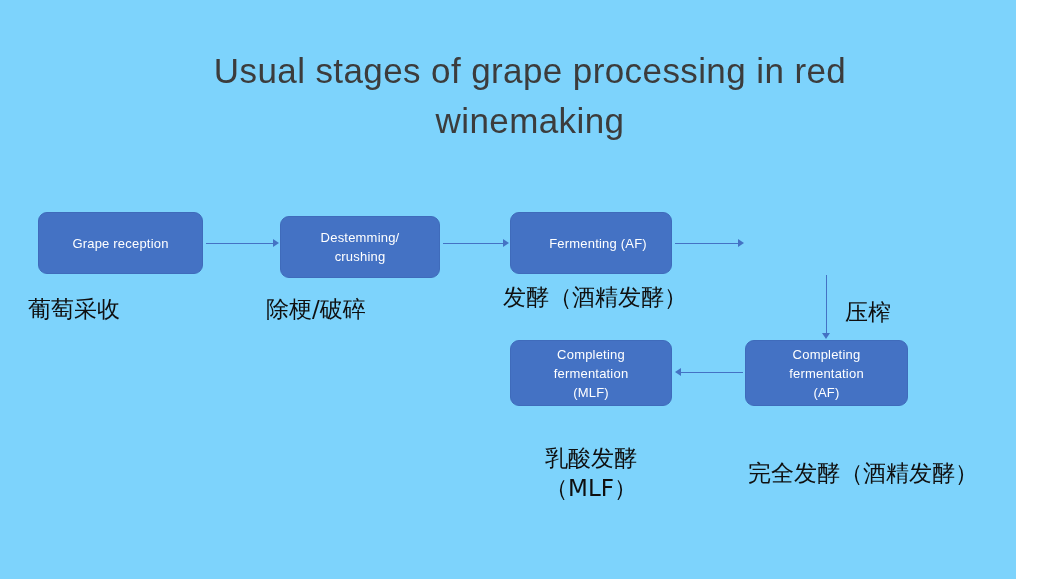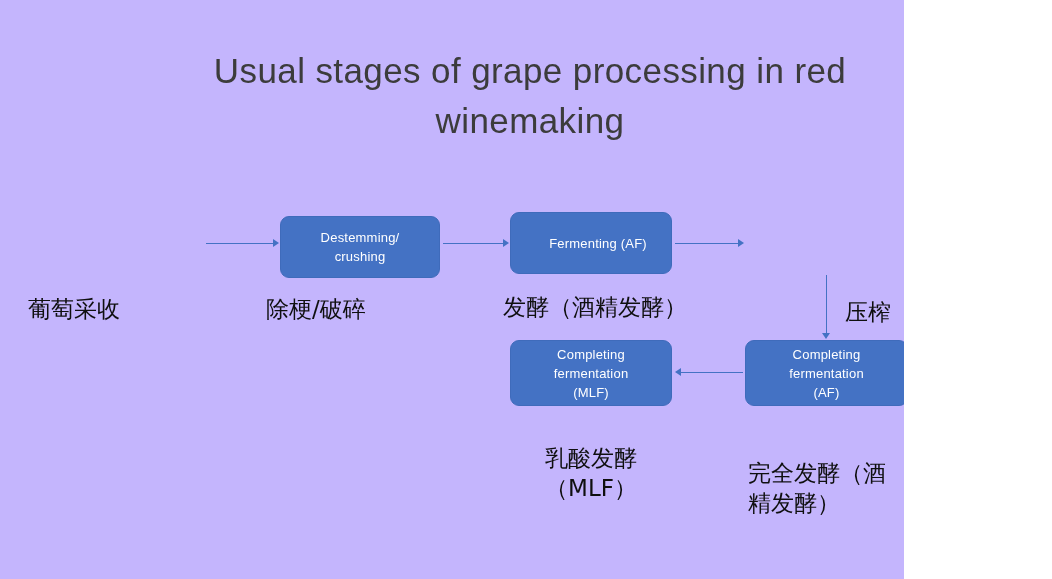--- a/index.html
+++ b/index.html
@@ -2,23 +2,23 @@
 <html><head>
 <meta charset="utf-8">
 <style>
   html, body {
     margin: 0;
     padding: 0;
     background: #ffffff;
   }
   #canvas {
     position: relative;
-    width: 904px;
+    width: 1016px;
     height: 579px;
-    background: #c4b5fd;
+    background: #7dd3fc;
     overflow: hidden;
     font-family: "Liberation Sans", sans-serif;
   }
 
   
   .title-en {
     position: absolute;
     left: 150px;
     top: 46px;
     width: 760px;
@@ -112,20 +112,21 @@
   .caption.center { text-align: center; }
 </style>
 </head>
 <body>
 
 <div id="canvas">
 
   <div class="title-en">Usual stages of grape processing  in red
 winemaking</div>
 
+  <div class="node" style="left:38px; top:212px; width:165px; height:62px;">Grape reception</div>
 
   <div class="node" style="left:280px; top:216px; width:160px; height:62px;">Destemming/
 crushing</div>
 
   <div class="node" style="left:510px; top:212px; width:162px; height:62px;padding-left:20px;">Fermenting (AF)</div>
 
 
   <div class="node" style="left:510px; top:340px; width:162px; height:66px;">Completing
 fermentation
 (MLF)</div>
@@ -146,21 +147,21 @@
   <div class="conn-v" style="left:826px; top:275px; height:59px;"></div>
   <div class="arrow-d" style="left:822px; top:333px;"></div>
 
   <div class="conn-h" style="left:681px; top:372px; width:62px;"></div>
   <div class="arrow-l" style="left:675px; top:368px;"></div>
 
   <div class="caption" style="left:28px; top:294px;">葡萄采收</div>
 
   <div class="caption" style="left:266px; top:294px;">除梗/破碎</div>
 
-  <div class="caption" style="left:503px; top:292px;">发酵（酒精发酵）</div>
+  <div class="caption" style="left:503px; top:282px;">发酵（酒精发酵）</div>
 
   <div class="caption" style="left:845px; top:297px;">压榨</div>
 
   <div class="caption center" style="left:521px; top:443px; width:140px;">乳酸发酵
 （MLF）</div>
 
   <div class="caption" style="left:748px; top:458px;">完全发酵（酒精发酵）</div>
 
 </div>
 

